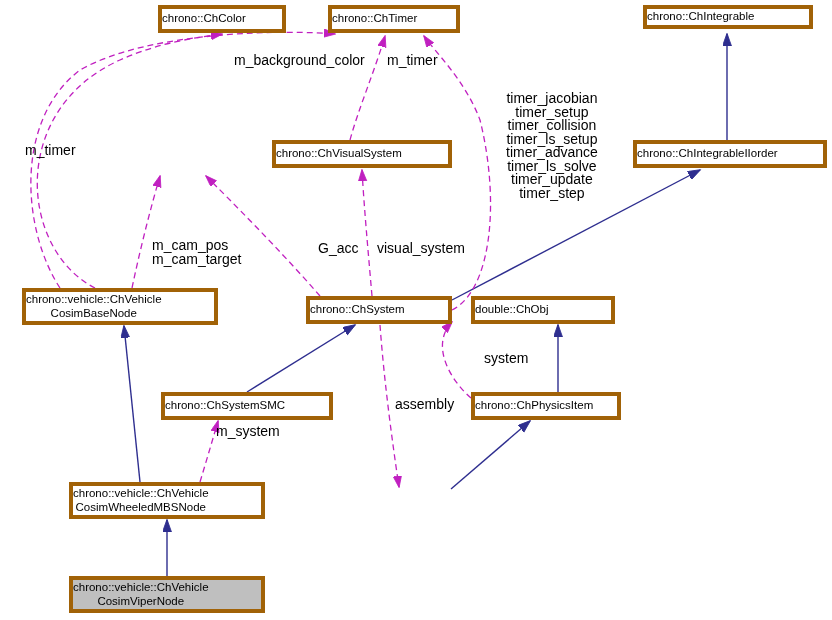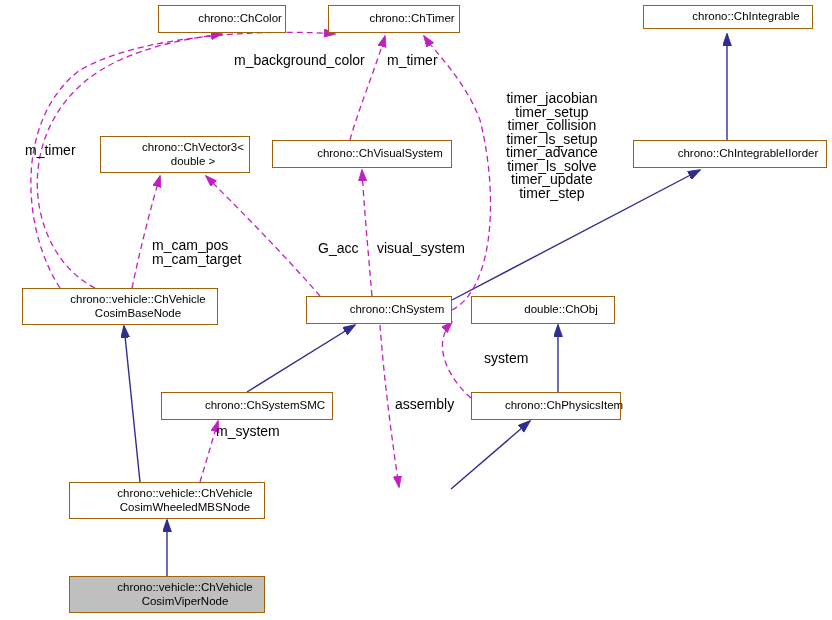--- a/index.html
+++ b/index.html
@@ -18,32 +18,30 @@
   svg.edges {
     position: absolute;
     left: 0;
     top: 0;
     width: 832px;
     height: 620px;
   }
   .node {
     position: absolute;
     box-sizing: border-box;
-    border: 1px solid #a16207;
+    border: 4px solid #a16207;
     background: #ffffff;
     color: #000000;
     font-size: 11.5px;
     line-height: 13.5px;
     text-align: center;
     display: flex;
     align-items: center;
-    justify-content: center;
     white-space: pre-line;
     z-index: 5;
-    padding-left: 36px;
   }
   .node.current {
     background: #bfbfbf;
   }
   .edge-label {
     position: absolute;
     font-size: 14px;
     line-height: 13.5px;
     color: #000000;
     white-space: pre-line;
@@ -105,22 +103,20 @@
 
       <path d="M380,325 C384,380 392,440 399,487" marker-end="url(#arrowUse)"></path>
 
       <path d="M200,482 C206,462 212,442 218,421" marker-end="url(#arrowUse)"></path>
     </g>
   </svg>
 
   <div class="node" style="left:158px;top:5px;width:128px;height:28px;"><span>chrono::ChColor</span></div>
   <div class="node" style="left:328px;top:5px;width:132px;height:28px;"><span>chrono::ChTimer</span></div>
   <div class="node" style="left:643px;top:5px;width:170px;height:24px;"><span>chrono::ChIntegrable</span></div>
-  <div class="node" style="left:100px;top:136px;width:150px;height:37px;"><span>chrono::ChVector3&lt;
-double &gt;</span></div>
   <div class="node" style="left:272px;top:140px;width:180px;height:28px;"><span>chrono::ChVisualSystem</span></div>
   <div class="node" style="left:633px;top:140px;width:194px;height:28px;"><span>chrono::ChIntegrableIIorder</span></div>
   <div class="node" style="left:22px;top:288px;width:196px;height:37px;"><span>chrono::vehicle::ChVehicle
 CosimBaseNode</span></div>
   <div class="node" style="left:306px;top:296px;width:146px;height:28px;"><span>chrono::ChSystem</span></div>
   <div class="node" style="left:471px;top:296px;width:144px;height:28px;"><span>double::ChObj</span></div>
   <div class="node" style="left:161px;top:392px;width:172px;height:28px;"><span>chrono::ChSystemSMC</span></div>
   <div class="node" style="left:471px;top:392px;width:150px;height:28px;"><span>chrono::ChPhysicsItem</span></div>
   <div class="node" style="left:69px;top:482px;width:196px;height:37px;"><span>chrono::vehicle::ChVehicle
 CosimWheeledMBSNode</span></div>

